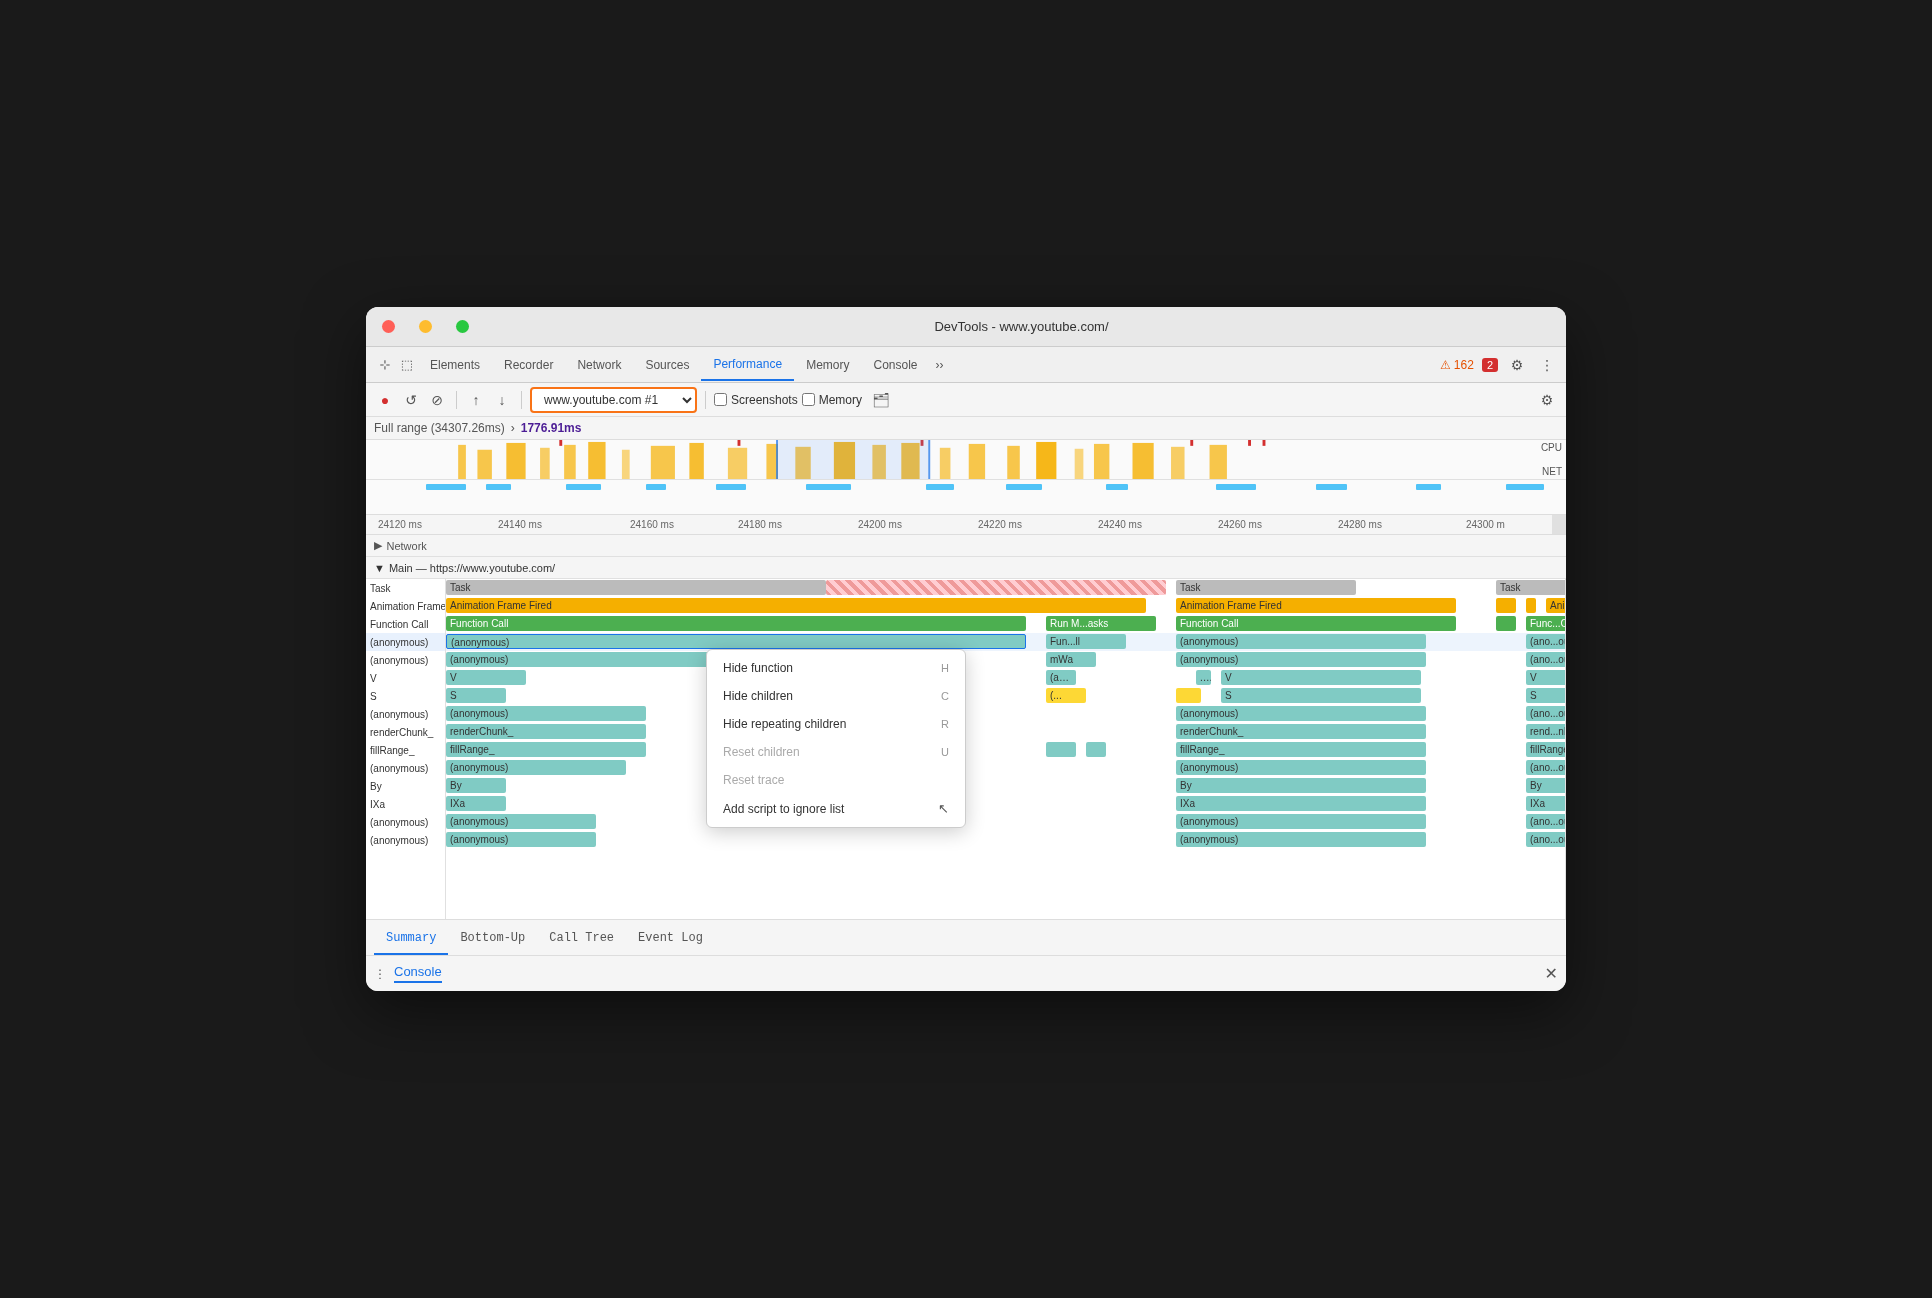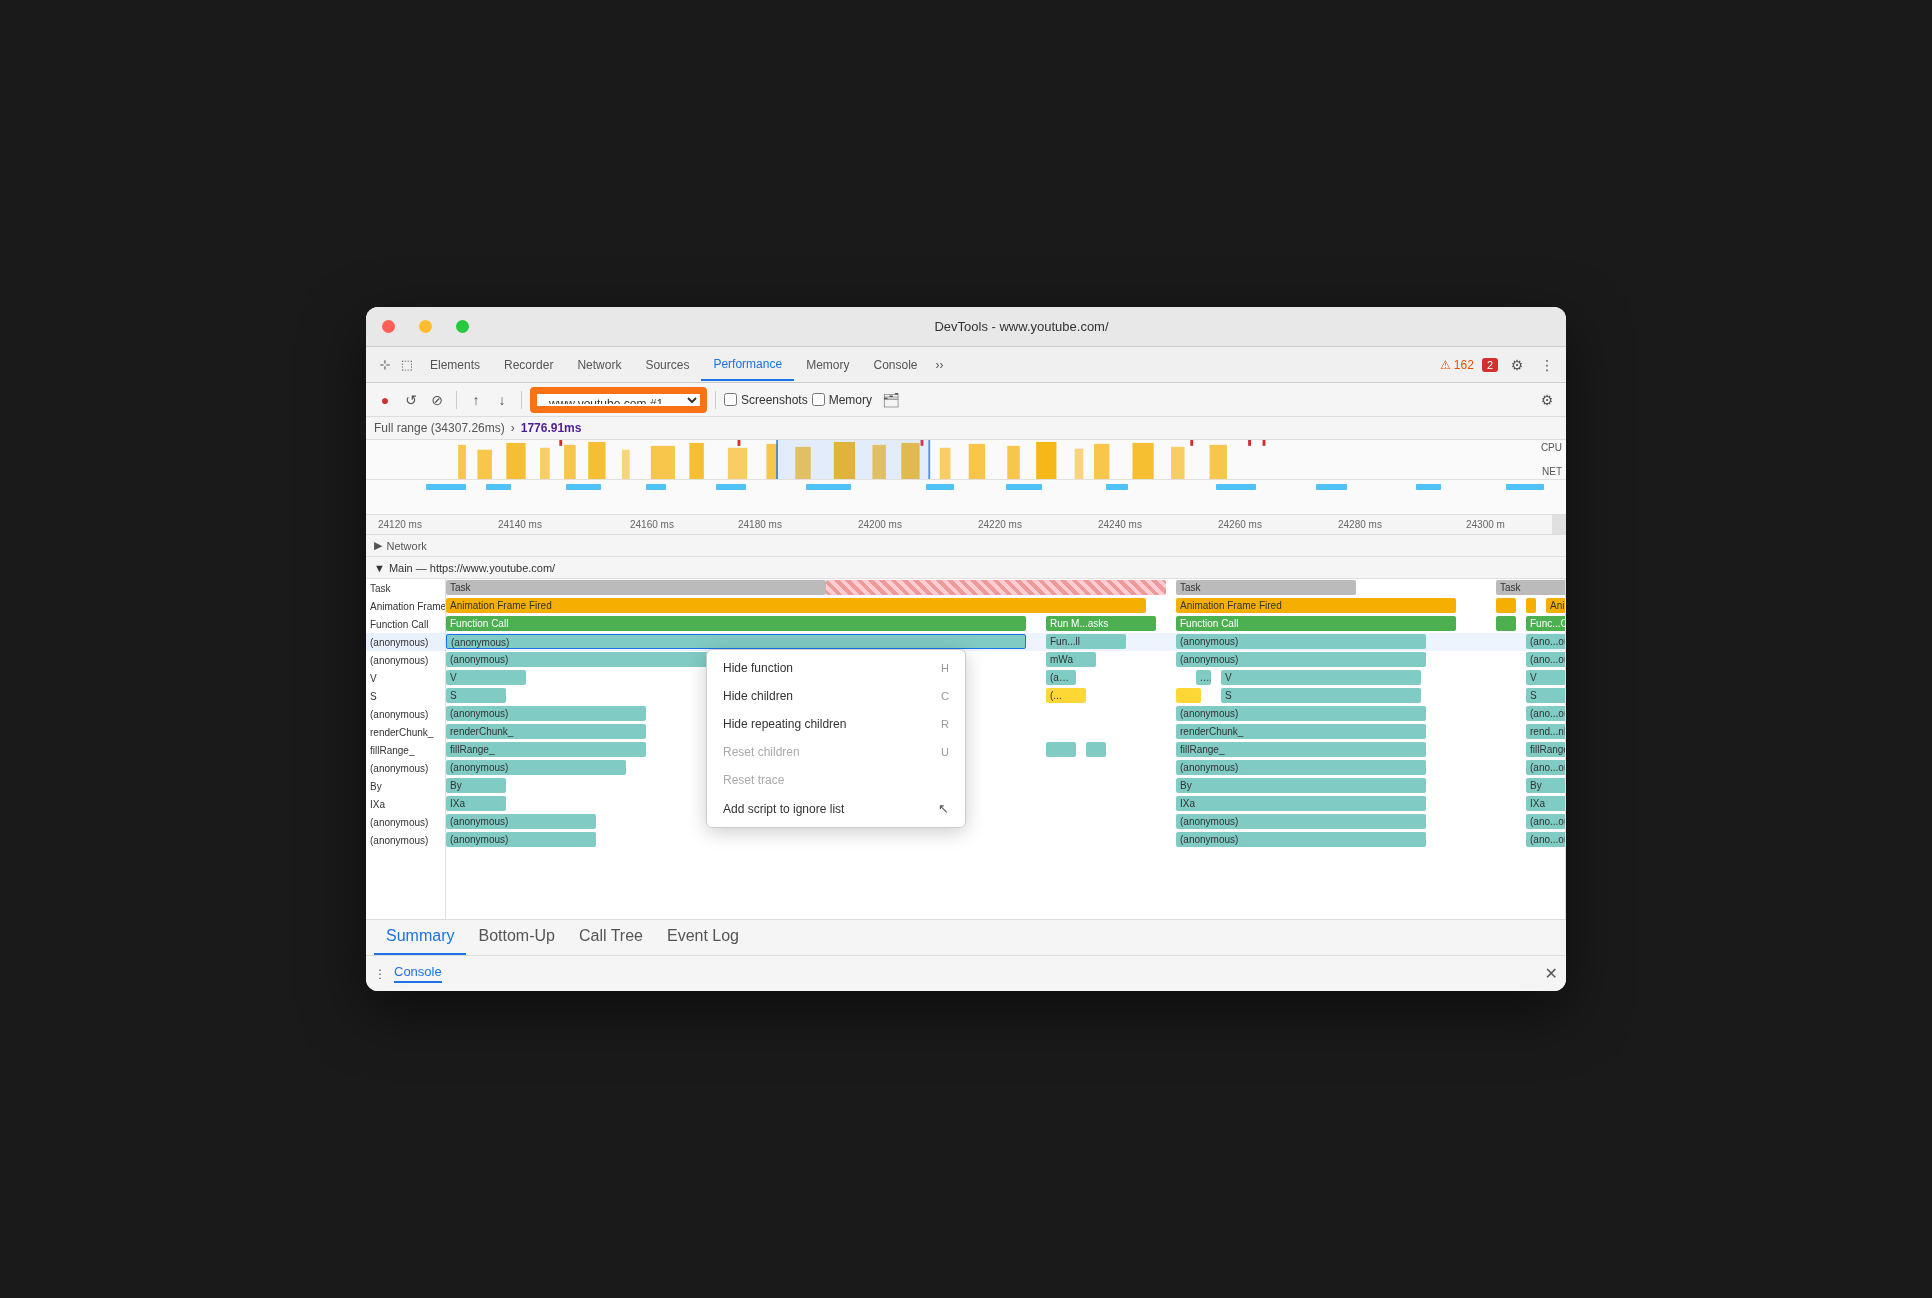--- a/index.html
+++ b/index.html
@@ -98,21 +98,21 @@
       height: 34px;
     }
     .toolbar-btn {
       width: 22px; height: 22px;
       display: flex; align-items: center; justify-content: center;
       border: none; background: none; cursor: pointer;
       color: #555; border-radius: 3px; font-size: 14px;
     }
     .toolbar-separator { width: 1px; height: 18px; background: #ccc; margin: 0 4px; }
     .toolbar-select {
-      border: 7px solid #f97316;
+      border: 2px solid #f97316;
       background: white;
       padding: 2px 20px 2px 8px;
       border-radius: 4px;
       font-size: 12px;
       color: #333;
       height: 26px;
     }
     .toolbar-checkbox-group {
       display: flex;
       align-items: center;
@@ -201,24 +201,25 @@
     .bottom-tabs {
       background: #f5f5f5;
       border-top: 1px solid #ddd;
       display: flex;
       padding: 0 8px;
       height: 36px;
       align-items: flex-end;
     }
     .bottom-tab {
       padding: 8px 12px;
-      font-size: 16px;
+      font-size: 12px;
       color: #555;
       cursor: pointer;
       border-bottom: 2px solid transparent;
+      font-family: Liberation Mono, monospace;
     }
     .bottom-tab.active {
       color: #1a73e8;
       border-bottom: 2px solid #1a73e8;
     }
     .console-bar {
       background: #f5f5f5;
       border-top: 1px solid #ddd;
       display: flex;
       align-items: center;

